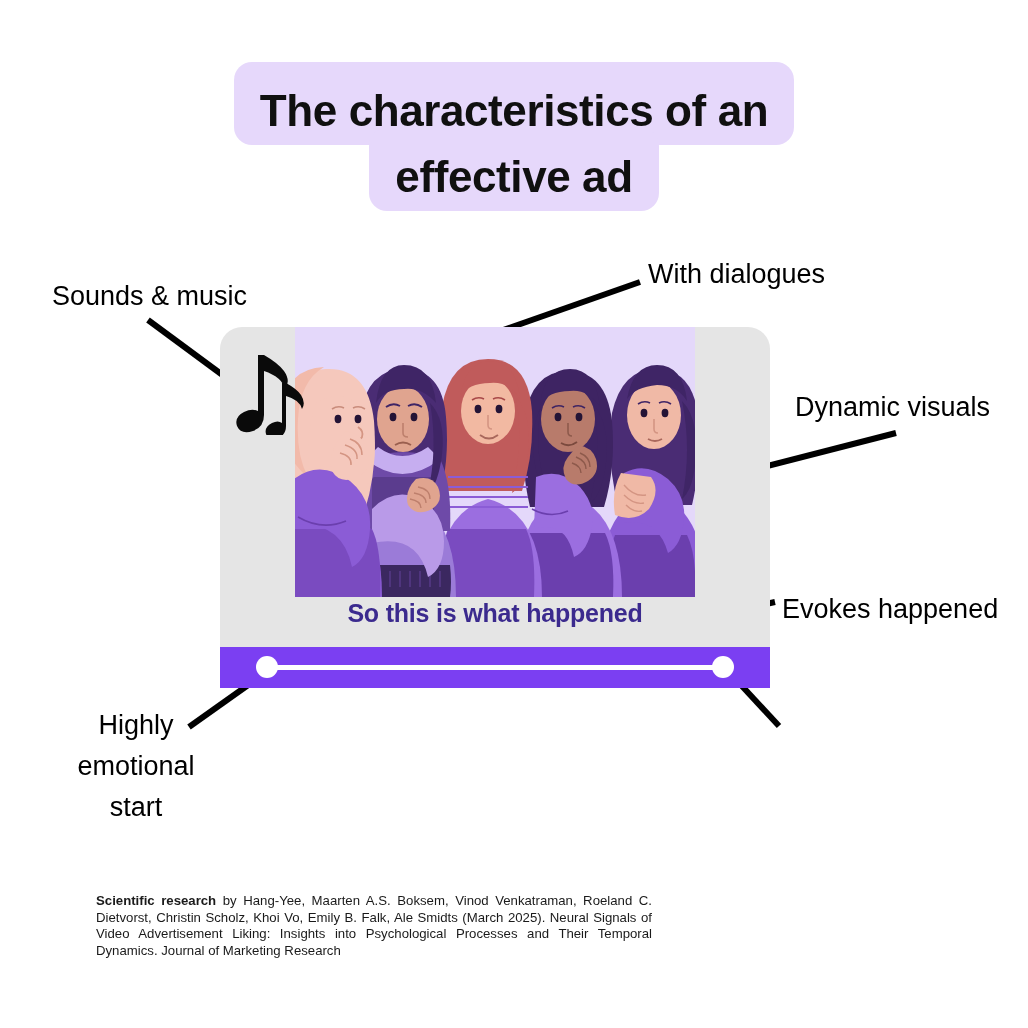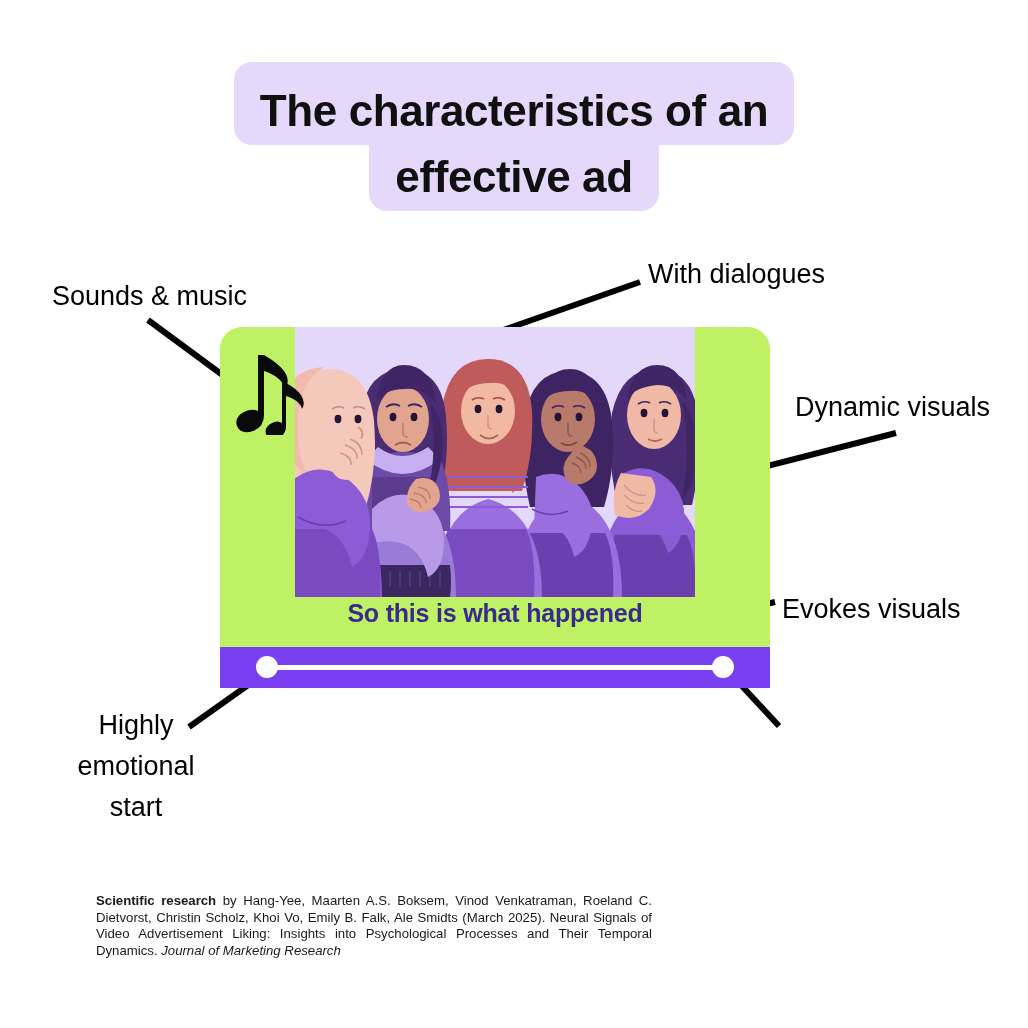--- a/index.html
+++ b/index.html
@@ -53,21 +53,21 @@
     top: 327px;
     width: 550px;
     height: 361px;
   }
   #player-screen {
     position: absolute;
     left: 0;
     top: 0;
     width: 550px;
     height: 320px;
-    background: #bef264;
+    background: #e5e5e5;
     border-top-left-radius: 22px;
     border-top-right-radius: 22px;
     overflow: hidden;
   }
   #illustration-area {
     position: absolute;
     left: 0;
     top: 0;
     width: 550px;
     height: 270px;
@@ -159,21 +159,21 @@
     position: absolute;
     left: 96px;
     top: 8px;
     width: 556px;
     font-size: 13.2px;
     line-height: 16.6px;
     color: #1a1a1a;
     text-align: justify;
   }
   #citation .bold { font-weight: bold; }
-  #citation .ital { font-style: italic; }
+  #citation .ital { }
 
   #brand-logo {
     position: absolute;
     left: 768px;
     top: 8px;
     width: 180px;
     height: 62px;
   }
   #brand-quote-icon {
     position: absolute;
@@ -334,21 +334,21 @@
     <div id="progress-bar">
       <div id="progress-track"></div>
       <div class="progress-handle" id="progress-handle-start"></div>
       <div class="progress-handle" id="progress-handle-end"></div>
     </div>
   </div>
 
   <div class="callout" id="label-with-dialogues">With dialogues</div>
   <div class="callout" id="label-sounds-music">Sounds &amp; music</div>
   <div class="callout" id="label-dynamic-visuals">Dynamic visuals</div>
-  <div class="callout" id="label-evokes-empathy">Evokes visuals</div>
+  <div class="callout" id="label-evokes-empathy">Evokes happened</div>
   <div class="callout" id="label-highly-emotional-start">Highly
 emotional
 start</div>
 
   <div id="footer">
     <div id="citation"><span class="bold">Scientific research</span><span> by Hang-Yee, Maarten A.S. Boksem, Vinod Venkatraman, Roeland C. Dietvorst, Christin Scholz, Khoi Vo, Emily B. Falk, Ale Smidts (March 2025). Neural Signals of Video Advertisement Liking: Insights into Psychological Processes and Their Temporal Dynamics. </span><span class="ital">Journal of Marketing Research</span></div>
 
   </div>
 
 </div>

